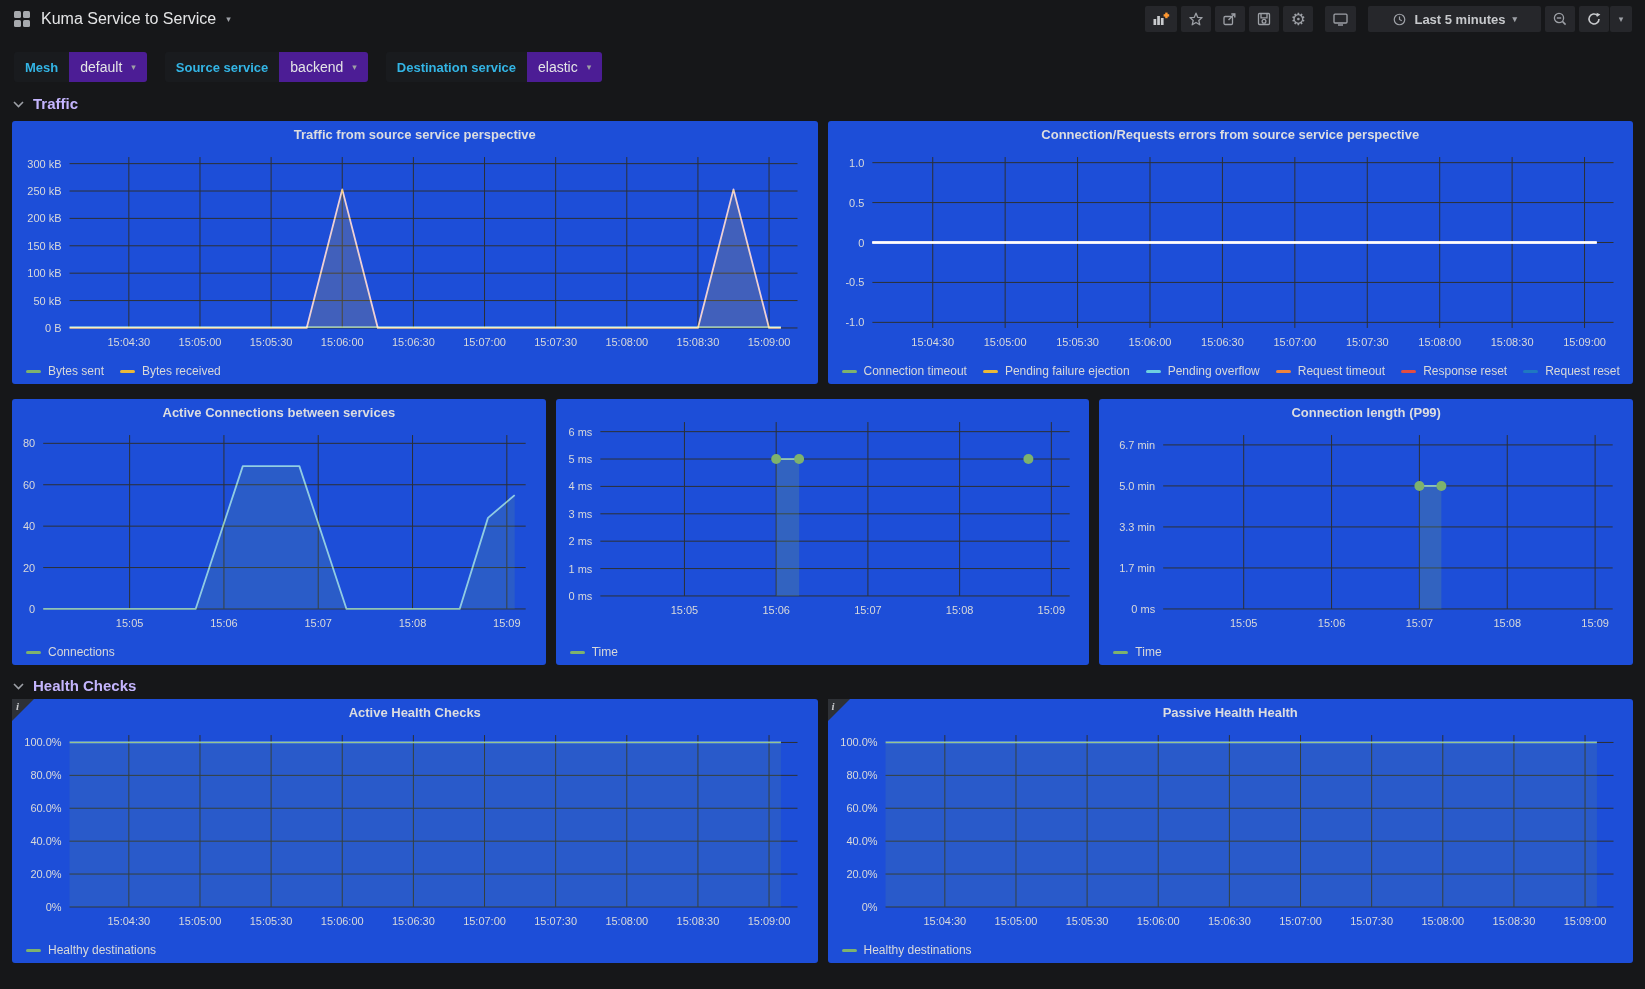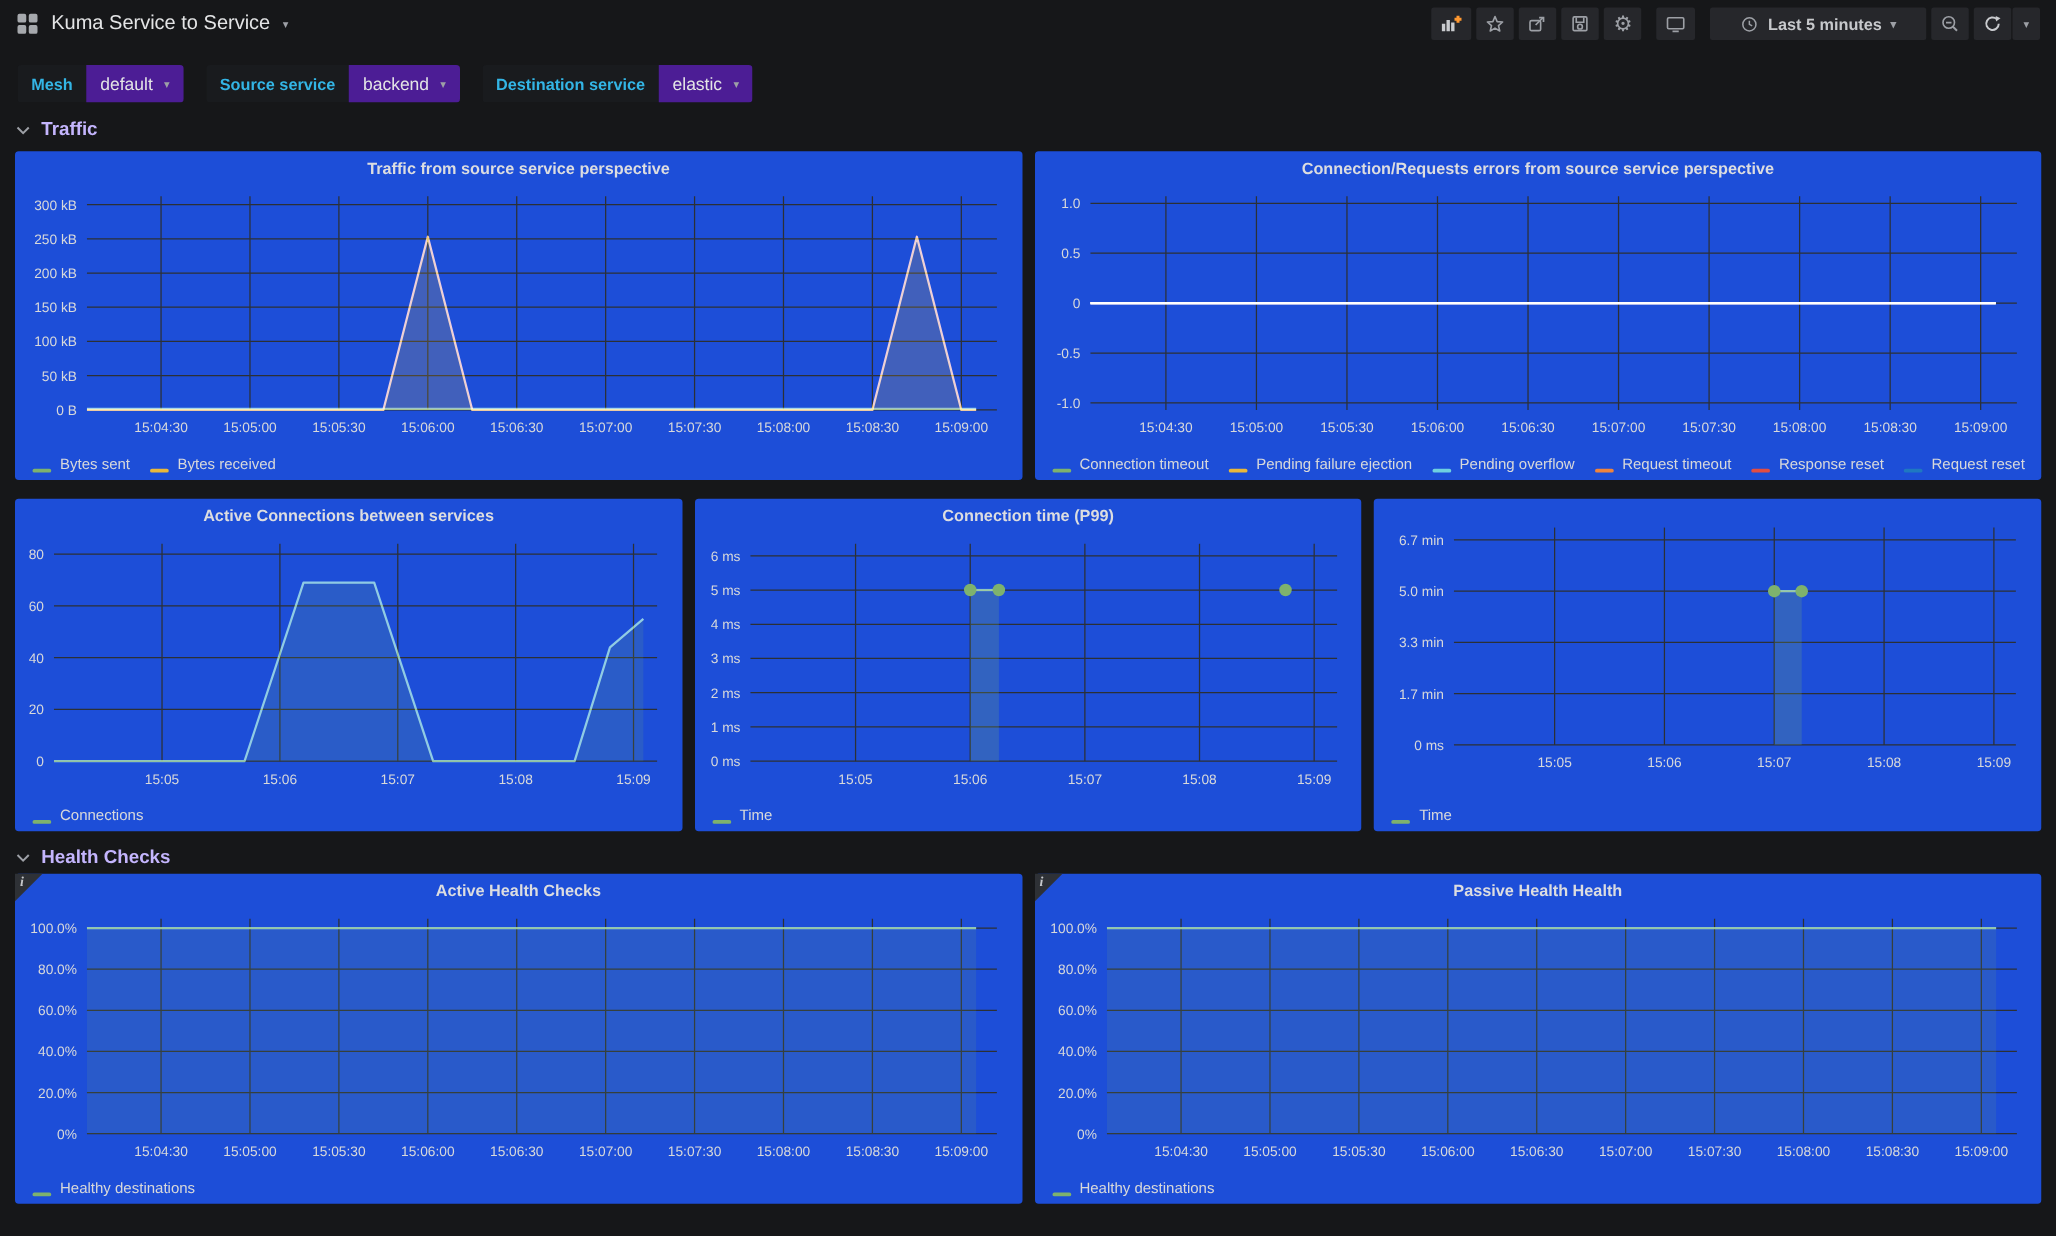--- a/index.html
+++ b/index.html
@@ -30,21 +30,21 @@
   
   .row{display:flex;gap:10px;margin:0 12px}
   .row1{margin-top:9px;height:263px}
   .row2{margin-top:15px;height:266px}
   .row3{margin-top:5px;height:264px}
   .panel{position:relative;flex:1;min-width:0;background:#1d4ed8;display:flex;flex-direction:column;border-radius:3px}
   .panel-title{height:26px;display:flex;align-items:center;justify-content:center;font-size:13px;font-weight:700;color:#dcdde0;cursor:pointer}
   svg.chart{flex:1;width:100%;display:block}
   .series-line{mix-blend-mode:screen}
   .legend{height:26px;display:flex;align-items:center;gap:16px;padding-left:14px;font-size:12px;color:#d8d9da}
-  .legend-item{display:flex;align-items:flex-end;cursor:pointer;white-space:nowrap}
+  .legend-item{display:flex;align-items:center;cursor:pointer;white-space:nowrap}
   .legend-item i{width:15px;height:3px;border-radius:2px;margin-right:7px}
   .panel-corner{position:absolute;top:0;left:0;width:0;height:0;border-top:22px solid #2e3136;border-right:22px solid transparent;z-index:2;cursor:pointer}
   .panel-corner span{position:absolute;top:-21px;left:4px;font-size:11px;font-style:italic;font-weight:700;color:#c7c9cc;font-family:"Liberation Serif",serif}
 </style>
 </head>
 <body>
 
 <div class="navbar">
   <div class="nav-left">
     <span>
@@ -285,21 +285,20 @@
         <polygon points="31.2,184 31.2,184 183.74592833876218,184 230.92508143322476,41.07142857142857 287.5400651465798,41.07142857142857 334.7192182410423,184 447.9491856677525,184 476.25667752442996,92.85714285714285 502.9915309446254,70.07142857142857 502.9915309446254,184" fill="#7eb26d" fill-opacity="0.14"></polygon>
         <polyline points="31.2,184 183.74592833876218,184 230.92508143322476,41.07142857142857 287.5400651465798,41.07142857142857 334.7192182410423,184 447.9491856677525,184 476.25667752442996,92.85714285714285 502.9915309446254,70.07142857142857" fill="none" stroke="#7eb26d" stroke-width="1.8" stroke-linejoin="round" class="series-line"></polyline>
       </svg>
     <div class="legend">
         <span class="legend-item"><i style="background: rgb(126, 178, 109);"></i>Connections</span>
       </div>
   </div>
 
   <div class="panel">
 
-    <div class="panel-title">Connection time (P99)</div>
     <svg class="chart" viewBox="0 0 534 214">
         <line x1="128.53029315960913" x2="128.53029315960913" y1="10" y2="184" stroke="#2c3035"></line>
         <text x="128.53029315960913" y="202" text-anchor="middle" fill="#d8d9da" font-size="11">15:05</text>
         <line x1="220.30879478827362" x2="220.30879478827362" y1="10" y2="184" stroke="#2c3035"></line>
         <text x="220.30879478827362" y="202" text-anchor="middle" fill="#d8d9da" font-size="11">15:06</text>
         <line x1="312.0872964169381" x2="312.0872964169381" y1="10" y2="184" stroke="#2c3035"></line>
         <text x="312.0872964169381" y="202" text-anchor="middle" fill="#d8d9da" font-size="11">15:07</text>
         <line x1="403.8657980456026" x2="403.8657980456026" y1="10" y2="184" stroke="#2c3035"></line>
         <text x="403.8657980456026" y="202" text-anchor="middle" fill="#d8d9da" font-size="11">15:08</text>
         <line x1="495.6442996742671" x2="495.6442996742671" y1="10" y2="184" stroke="#2c3035"></line>
@@ -324,20 +323,21 @@
         <circle cx="243.25342019543976" cy="46.99212598425196" r="5" fill="#7eb26d"></circle>
         <circle cx="472.69967426710093" cy="46.99212598425196" r="5" fill="#7eb26d"></circle>
       </svg>
     <div class="legend">
         <span class="legend-item"><i style="background: rgb(126, 178, 109);"></i>Time</span>
       </div>
   </div>
 
   <div class="panel">
 
+    <div class="panel-title">Connection length (P99)</div>
     <svg class="chart" viewBox="0 0 534 214">
         <line x1="144.7830618892508" x2="144.7830618892508" y1="10" y2="184" stroke="#2c3035"></line>
         <text x="144.7830618892508" y="202" text-anchor="middle" fill="#d8d9da" font-size="11">15:05</text>
         <line x1="232.6918566775244" x2="232.6918566775244" y1="10" y2="184" stroke="#2c3035"></line>
         <text x="232.6918566775244" y="202" text-anchor="middle" fill="#d8d9da" font-size="11">15:06</text>
         <line x1="320.6006514657981" x2="320.6006514657981" y1="10" y2="184" stroke="#2c3035"></line>
         <text x="320.6006514657981" y="202" text-anchor="middle" fill="#d8d9da" font-size="11">15:07</text>
         <line x1="408.50944625407163" x2="408.50944625407163" y1="10" y2="184" stroke="#2c3035"></line>
         <text x="408.50944625407163" y="202" text-anchor="middle" fill="#d8d9da" font-size="11">15:08</text>
         <line x1="496.41824104234524" x2="496.41824104234524" y1="10" y2="184" stroke="#2c3035"></line>

